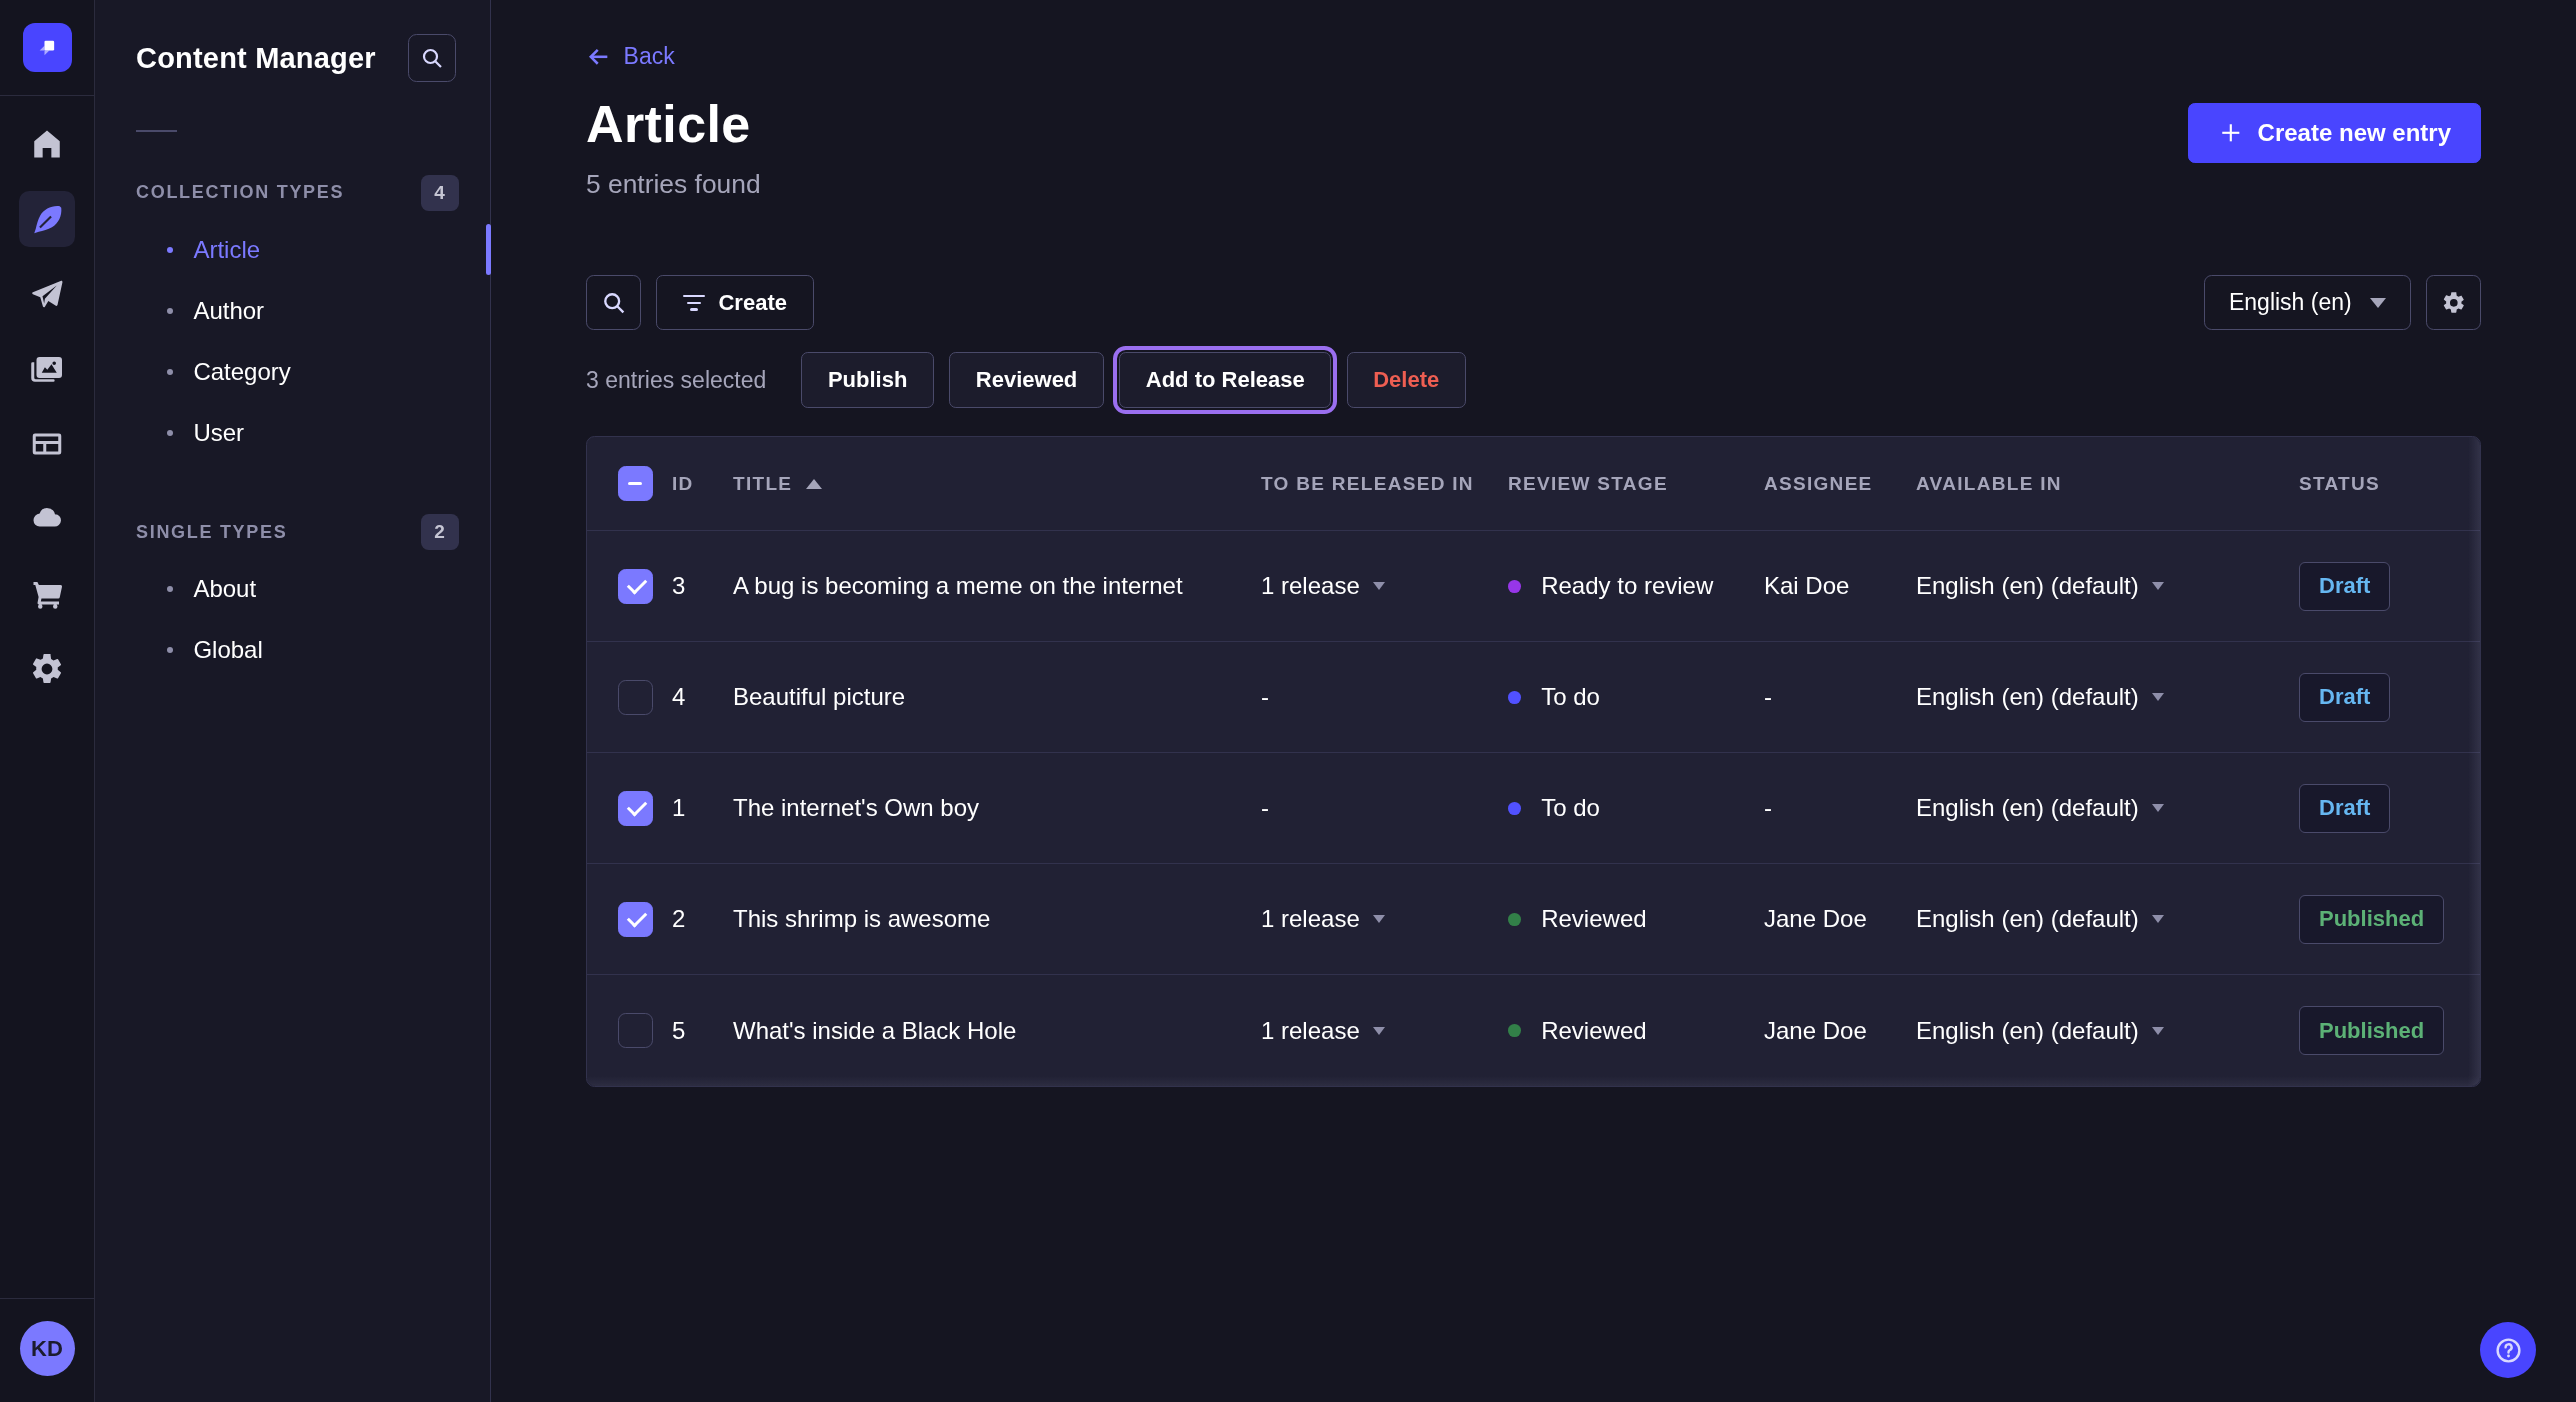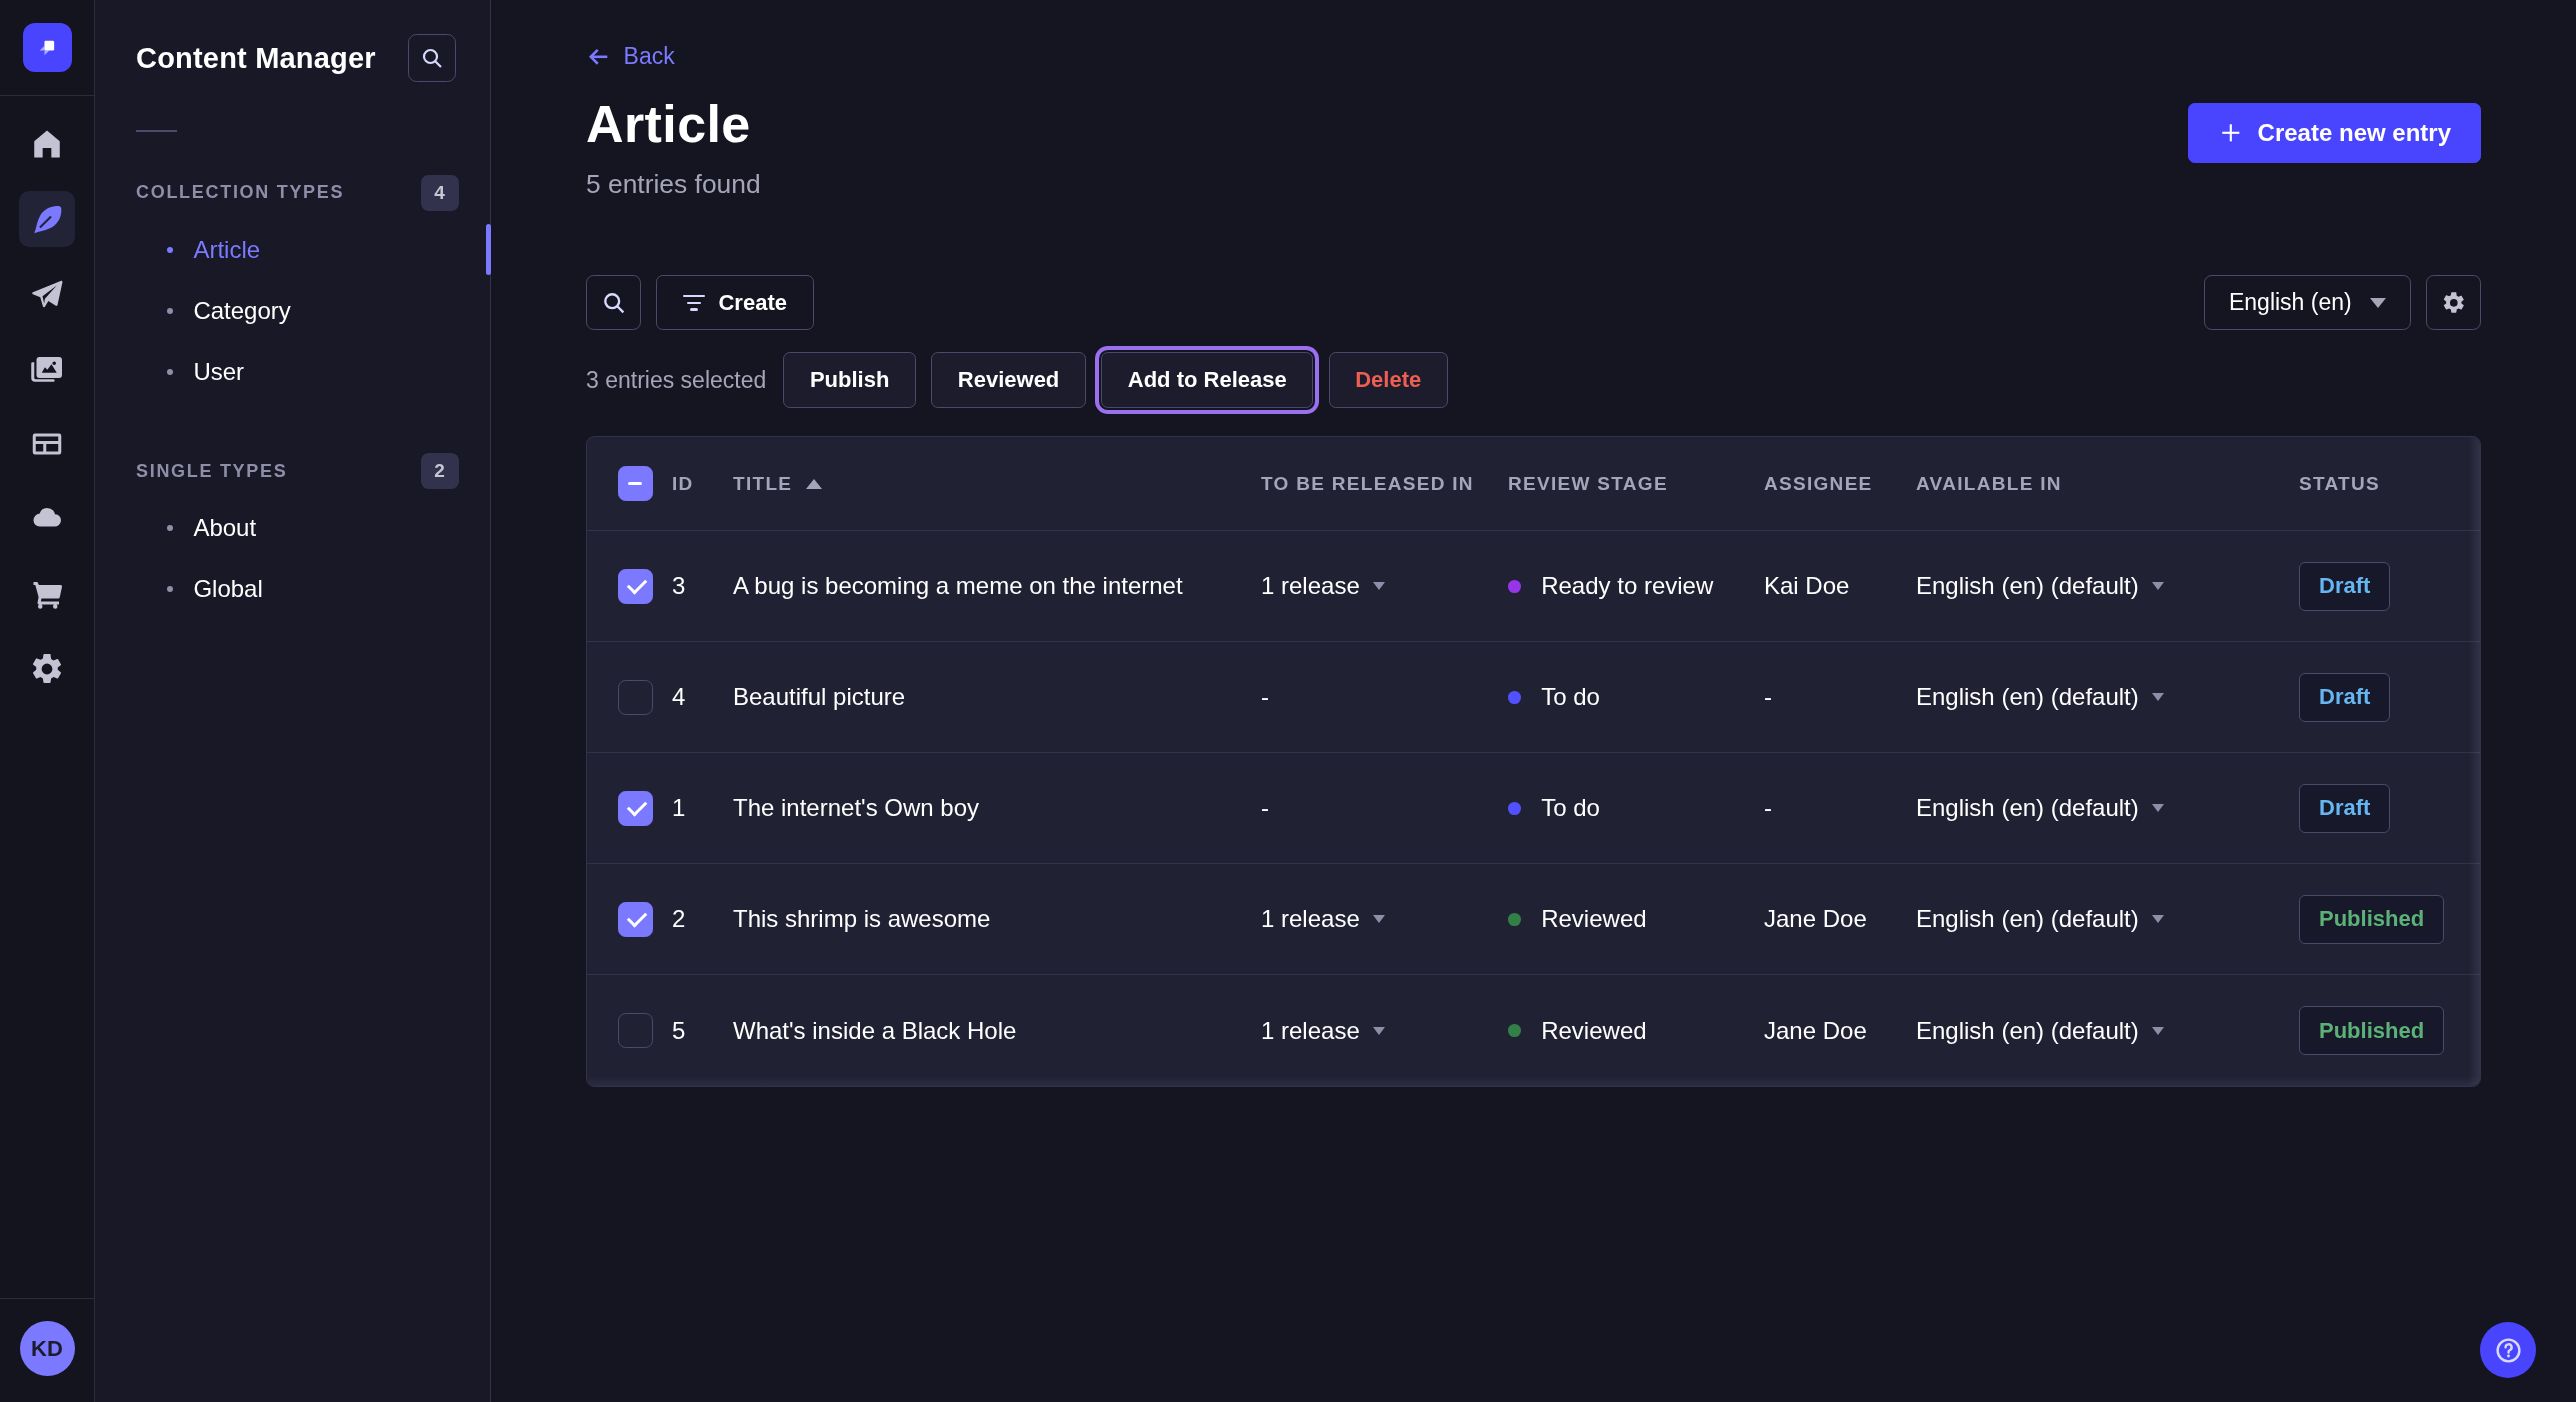--- a/index.html
+++ b/index.html
@@ -120,21 +120,21 @@
   .locale-select {
     height:55px; padding:0 24px; border-radius:7.7px; border:0.9px solid #4a4a6a;
     display:flex; align-items:center; gap:18px; font-size:23px; color:#fff; cursor:pointer; background:transparent;
   }
   .caret-down {
     width:0; height:0; border-left:8.5px solid transparent; border-right:8.5px solid transparent;
     border-top:10.2px solid #a5a5ba; display:inline-block;
   }
   .caret-down.small { border-left-width:6.8px; border-right-width:6.8px; border-top-width:8.5px; border-top-color:#8e8ea9; }
 
-  .selection-bar { display:flex; align-items:center; margin-top:22px; gap:17px; }
+  .selection-bar { display:flex; align-items:center; margin-top:22px; gap:35px; }
   .selection-text { font-size:23px; color:#a5a5ba; }
   .selection-actions { display:flex; align-items:center; gap:15.3px; }
   .btn-action {
     background:#1c1c2c; border:0.9px solid #4a4a6a; color:#fff;
     height:56px; padding:0 25.6px; font-size:22px; font-weight:600; border-radius:6.8px;
   }
   .btn-action.focused { outline:4.3px solid #9a6ff0; outline-offset:2.6px; }
   .btn-action.danger { color:#ee5e52; }
 
   
@@ -269,20 +269,24 @@
     <div class="subnav-divider"></div>
 
     <div class="section-head">
       <span class="section-label">COLLECTION TYPES</span>
       <span class="count-badge">4</span>
     </div>
     <ul class="nav-list">
       <li class="nav-item active">
         <span class="bullet"></span>
         <span>Article</span>
+      </li>
+      <li class="nav-item">
+        <span class="bullet"></span>
+        <span>Author</span>
       </li>
       <li class="nav-item">
         <span class="bullet"></span>
         <span>Category</span>
       </li>
       <li class="nav-item">
         <span class="bullet"></span>
         <span>User</span>
       </li>
     </ul>

